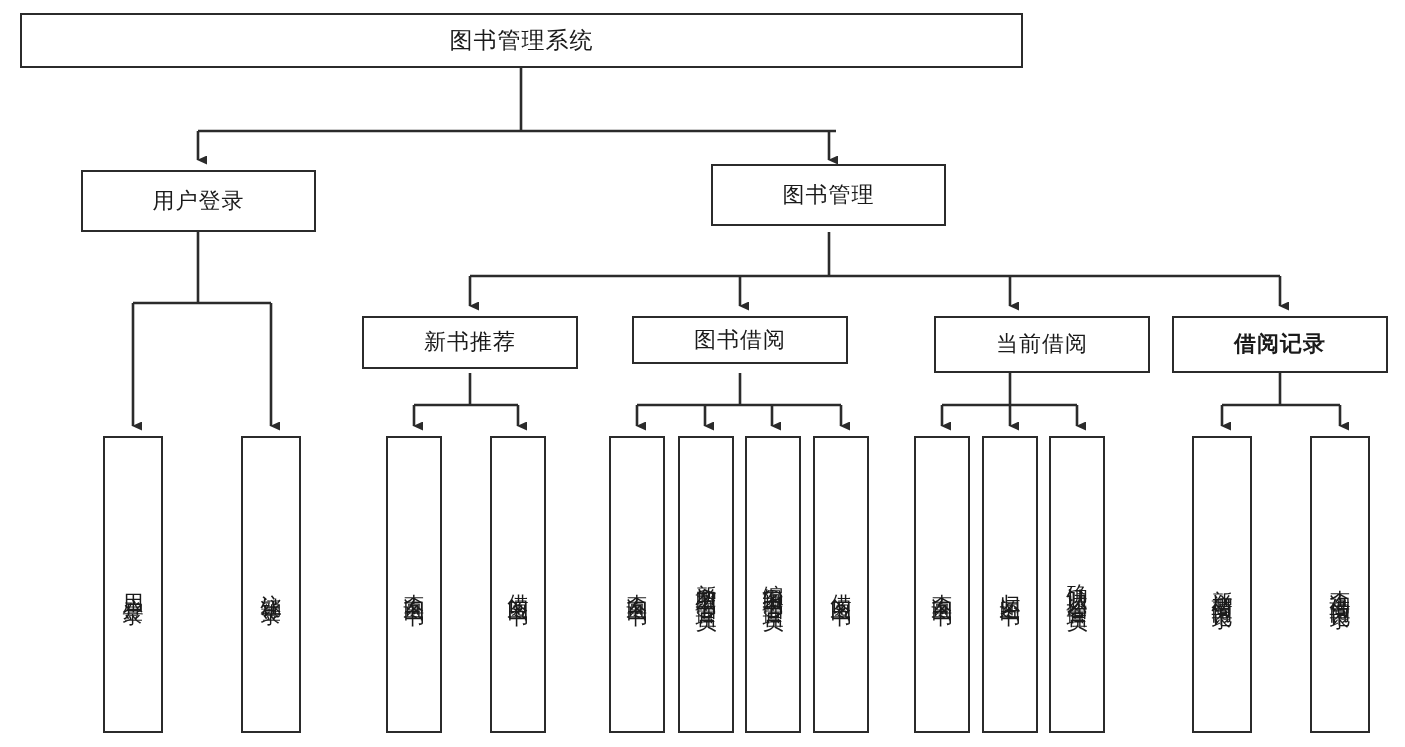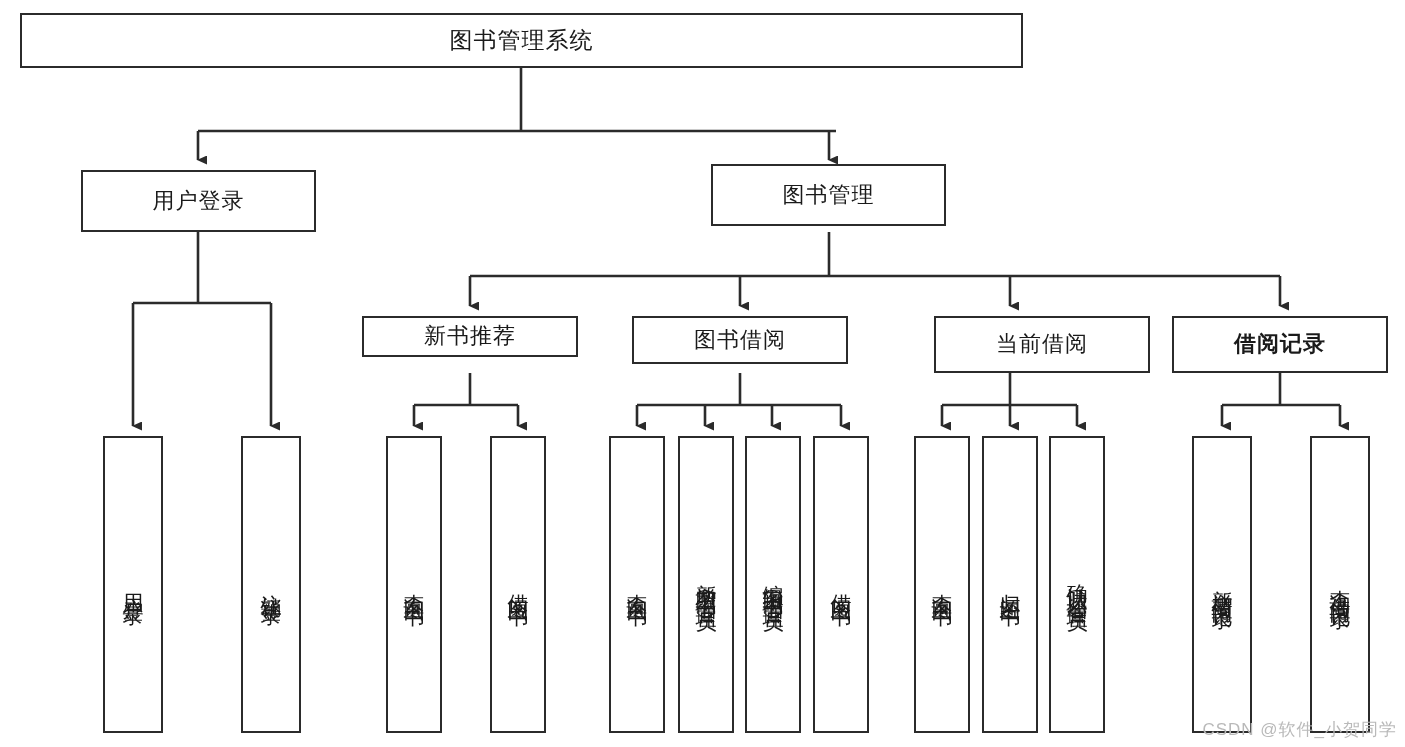--- a/index.html
+++ b/index.html
@@ -100,21 +100,21 @@
       <path d="M1222,405 L1222,426" marker-end="url(#arw)"></path>
       <path d="M1340,405 L1340,426" marker-end="url(#arw)"></path>
     </g>
   </svg>
 
   <div class="node horiz root" style="left:20px;top:13px;width:1003px;height:55px;">图书管理系统</div>
 
   <div class="node horiz" style="left:81px;top:170px;width:235px;height:62px;">用户登录</div>
   <div class="node horiz" style="left:711px;top:164px;width:235px;height:62px;">图书管理</div>
 
-  <div class="node horiz" style="left:362px;top:316px;width:216px;height:41px;">新书推荐</div>
+  <div class="node horiz" style="left:362px;top:316px;width:216px;height:53px;">新书推荐</div>
   <div class="node horiz" style="left:632px;top:316px;width:216px;height:48px;">图书借阅</div>
   <div class="node horiz" style="left:902px;top:316px;width:216px;height:57px;margin-left:32px;">当前借阅</div>
   <div class="node horiz" style="left:1172px;top:316px;width:216px;height:57px;font-weight:bold;">借阅记录</div>
 
   <div class="node vert" style="left:103px;top:436px;width:60px;height:297px;">用户登录</div>
   <div class="node vert" style="left:241px;top:436px;width:60px;height:297px;">注销登录</div>
 
   <div class="node vert" style="left:386px;top:436px;width:56px;height:297px;">查询图书</div>
   <div class="node vert" style="left:490px;top:436px;width:56px;height:297px;">借阅图书</div>
 
@@ -123,15 +123,14 @@
   <div class="node vert" style="left:745px;top:436px;width:56px;height:297px;">编辑图书（管理员）</div>
   <div class="node vert" style="left:813px;top:436px;width:56px;height:297px;">借阅图书</div>
 
   <div class="node vert" style="left:914px;top:436px;width:56px;height:297px;">查询图书</div>
   <div class="node vert" style="left:982px;top:436px;width:56px;height:297px;">归还图书</div>
   <div class="node vert" style="left:1049px;top:436px;width:56px;height:297px;">确认归还（管理员）</div>
 
   <div class="node vert" style="left:1192px;top:436px;width:60px;height:297px;">新增借阅记录</div>
   <div class="node vert" style="left:1310px;top:436px;width:60px;height:297px;">查询借阅记录</div>
 
-  <div class="watermark">CSDN @软件_小贺同学</div>
 
 </div>
 
 </body></html>

